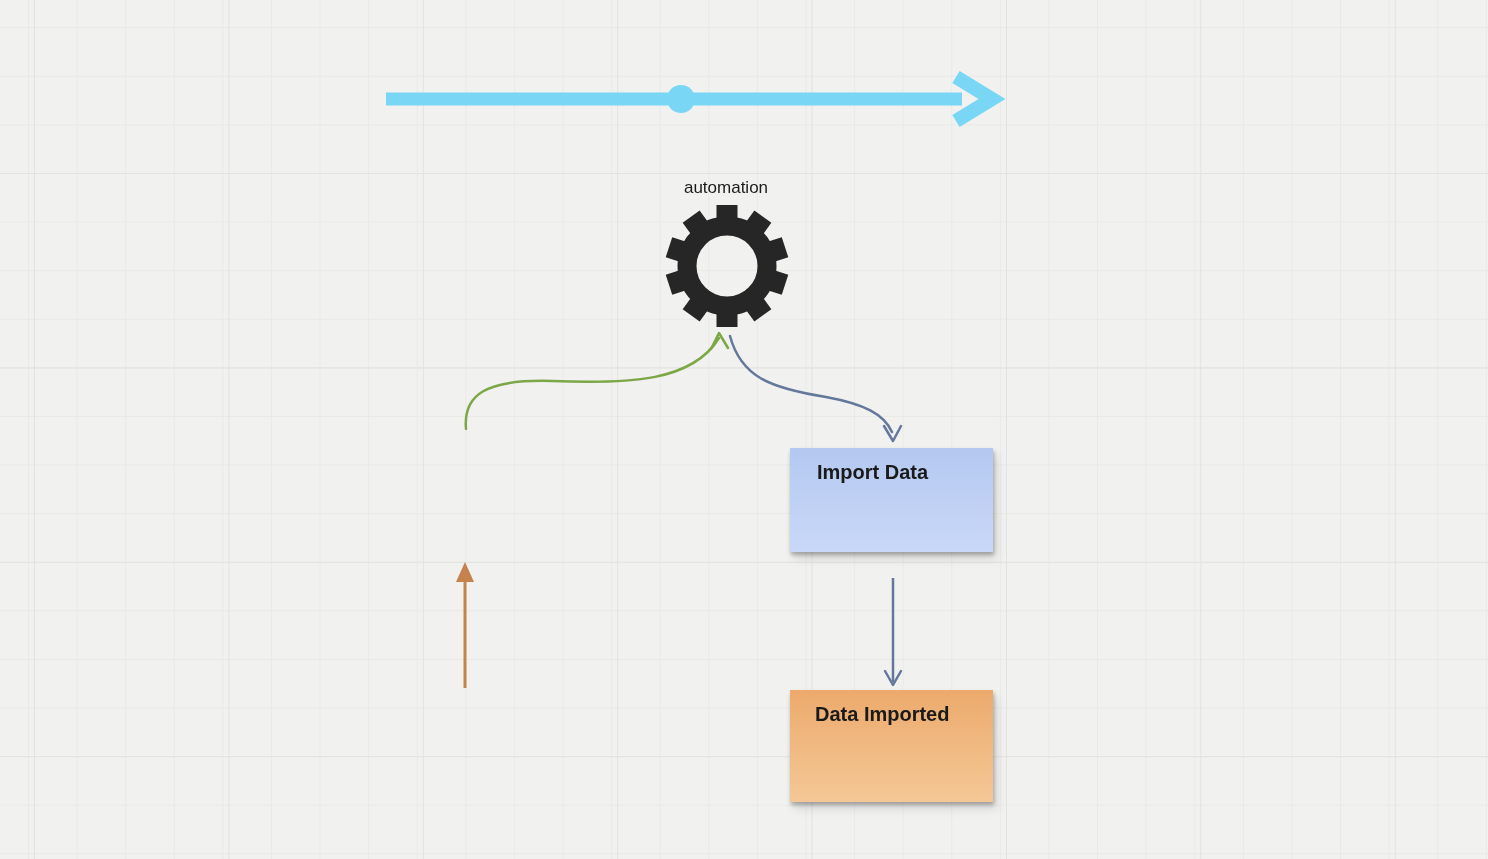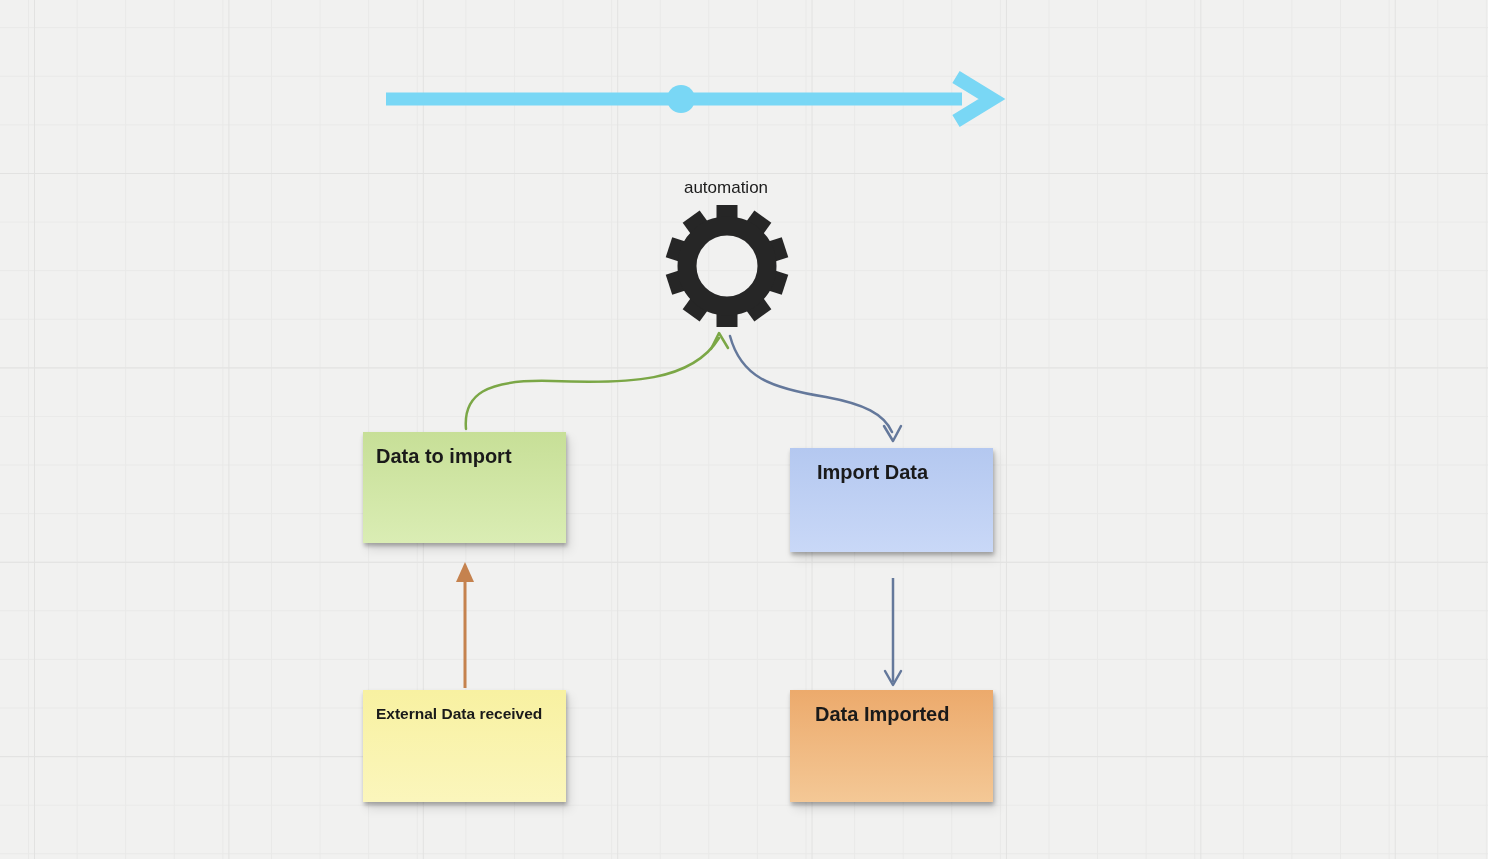--- a/index.html
+++ b/index.html
@@ -133,29 +133,23 @@
       <line x1="465" y1="688" x2="465" y2="578" stroke-width="3" stroke-linecap="butt" stroke="#C5824E"></line>
       <polygon points="465,562 456,582 474,582" fill="#C5824E"></polygon>
     </g>
 
     <g>
       <line x1="893" y1="578" x2="893" y2="682" stroke-width="2.5" stroke-linecap="butt" stroke="#64789B"></line>
       <polyline points="885,671 893,685 901,671" fill="none" stroke-width="2.5" stroke-linecap="round" stroke-linejoin="round" stroke="#64789B"></polyline>
     </g>
   </svg>
 
-  <div class="sticky-note note-data-to-import" style="background: linear-gradient(rgb(199, 223, 151), rgb(218, 237, 180));">
-    <span class="note-label">Data to import</span>
-  </div>
 
   <div class="sticky-note note-import-data" style="background: linear-gradient(rgb(180, 200, 240), rgb(201, 216, 247));">
     <span class="note-label">Import Data</span>
   </div>
 
-  <div class="sticky-note note-external-data" style="background: linear-gradient(rgb(248, 241, 161), rgb(251, 246, 188));">
-    <span class="note-label">External Data received</span>
-  </div>
 
   <div class="sticky-note note-data-imported" style="background: linear-gradient(rgb(236, 170, 108), rgb(244, 200, 150));">
     <span class="note-label">Data Imported</span>
   </div>
 
 </div>
 
 </body></html>

